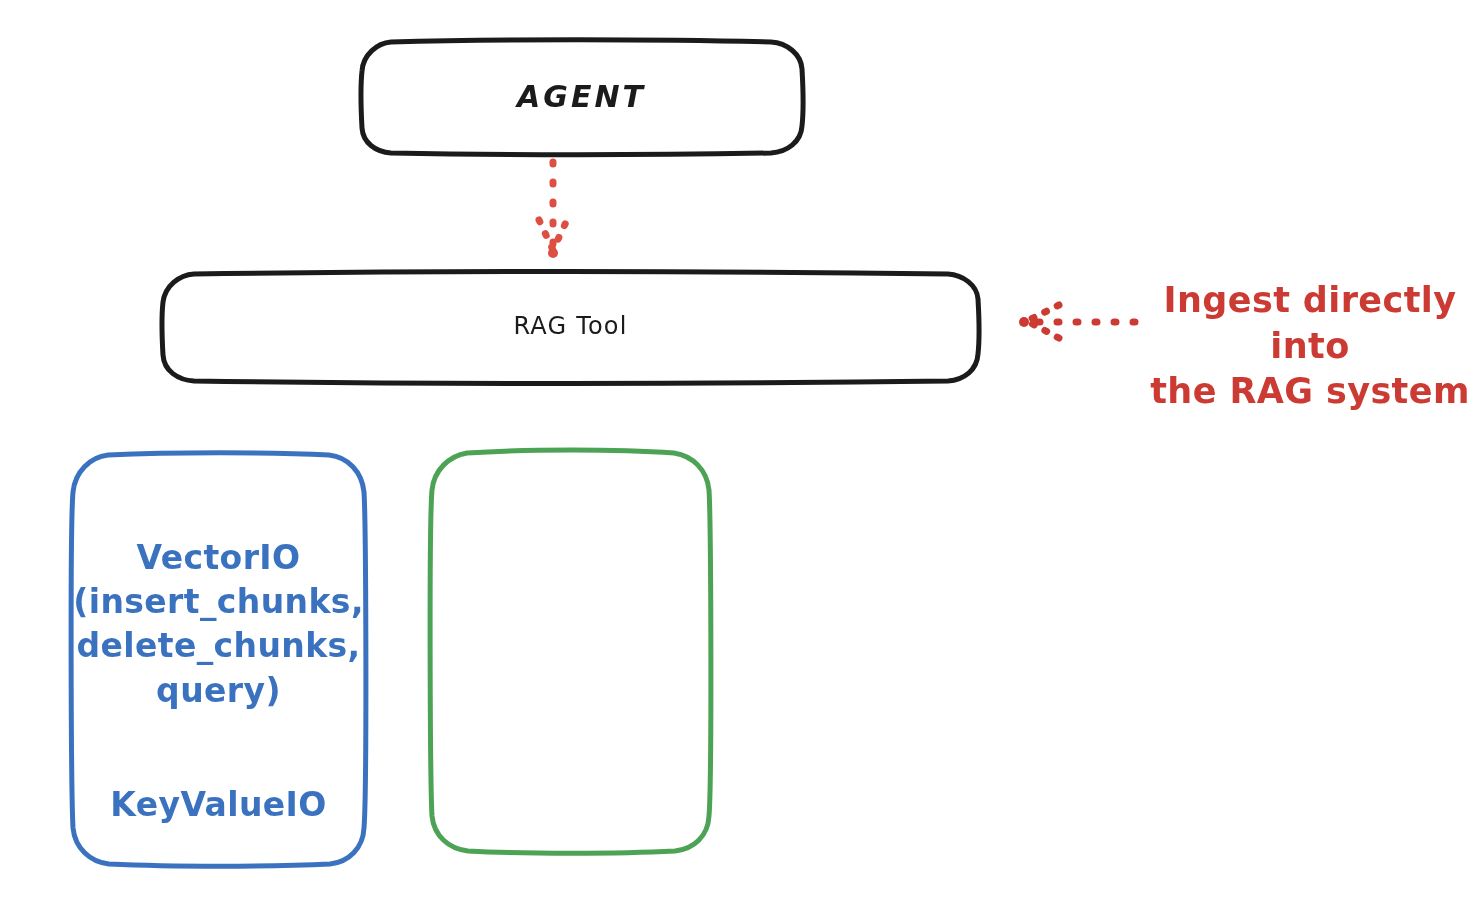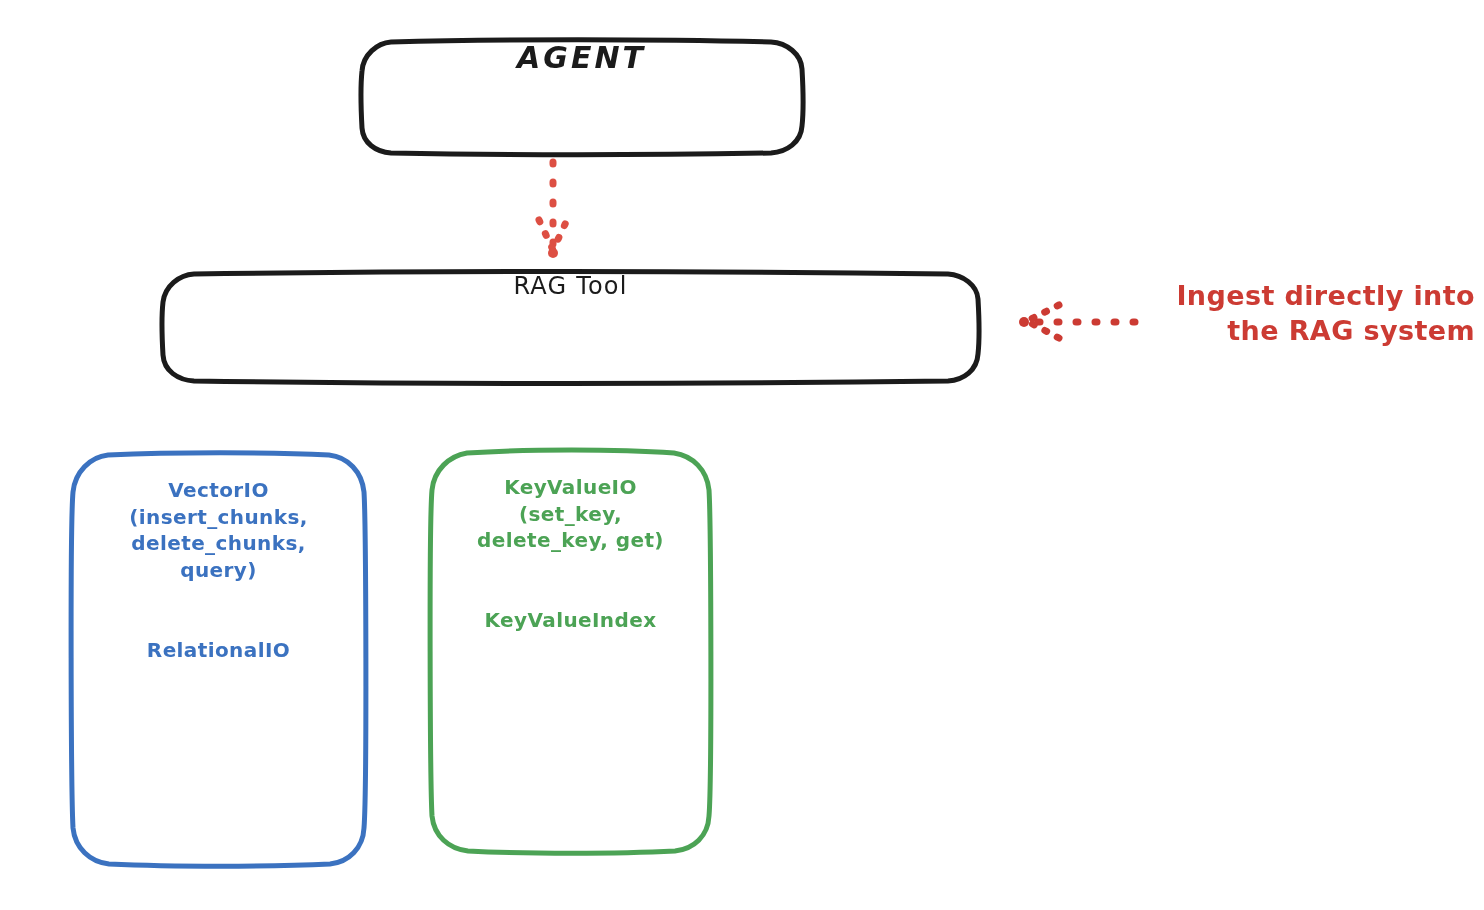--- a/index.html
+++ b/index.html
@@ -22,21 +22,21 @@
     width: 1484px;
     height: 910px;
   }
 
   
   .node {
     position: absolute;
     box-sizing: border-box;
     background: transparent;
     display: flex;
-    align-items: flex-start;
+    align-items: center;
     justify-content: center;
     text-align: center;
   }
   .node .label {
     position: relative;
     z-index: 3;
     line-height: 1.34;
     white-space: pre-line;
     letter-spacing: 0.6px;
   }
@@ -78,21 +78,21 @@
   #rag-tool-node .label {
     color: #1b1b1b;
     font-size: 24px;
     font-weight: 400;
     letter-spacing: 1.2px;
     font-family: "DejaVu Sans", sans-serif;
   }
 
   
   .provider .label {
-    font-size: 20px;
+    font-size: 33px;
     font-weight: 600;
     letter-spacing: 0.4px;
   }
   .provider .label .gap {
     display: block;
     height: 26px;
   }
 
   #vectorio-node {
     left: 68px;
@@ -118,24 +118,24 @@
   }
   #relationalio-node .label { color: #9b3fc0; }
 
   
   #ingest-annotation {
     position: absolute;
     left: 1145px;
     top: 278px;
     width: 330px;
     color: #cc3b33;
-    font-size: 27px;
+    font-size: 35px;
     font-weight: 600;
     line-height: 1.3;
-    text-align: right;
+    text-align: center;
     letter-spacing: 0.4px;
     white-space: pre-line;
     font-family: "DejaVu Sans", sans-serif;
   }
 
   #agent-to-rag-arrow {
     position: absolute;
     left: 505px;
     top: 158px;
     width: 100px;
@@ -195,34 +195,27 @@
                C105,417 200,417 262,414 C281,412 295,398 296,378
                C299,340 298,75 296,42 C294,22 280,7 261,5
                C200,2 105,2 40,5 Z" fill="#ffffff" stroke="#3b72c0" stroke-width="5" stroke-linecap="round" stroke-linejoin="round"></path>
     </svg>
     <span class="label">
       <span>VectorIO
 (insert_chunks,
 delete_chunks,
 query)</span>
       <span class="gap"></span>
-      <span>RelationalIO</span>
+      <span>KeyValueIO</span>
     </span>
   </div>
 
   <div class="node provider" id="keyvalueio-node">
     <svg class="sketch" viewBox="0 0 287 409" preserveAspectRatio="none">
       <path d="M40,6 C22,9 7,23 5,43 C2,76 3,332 5,369 C7,389 22,402 41,404
                C100,407 190,407 248,404 C267,402 281,389 282,369
                C285,332 284,76 282,43 C280,23 266,9 247,6
                C190,2 100,2 40,6 Z" fill="#ffffff" stroke="#4ca355" stroke-width="5" stroke-linecap="round" stroke-linejoin="round"></path>
     </svg>
-    <span class="label">
-      <span>KeyValueIO
-(set_key,
-delete_key, get)</span>
-      <span class="gap"></span>
-      <span>KeyValueIndex</span>
-    </span>
   </div>
 
 
 </div>
 
 </body></html>

